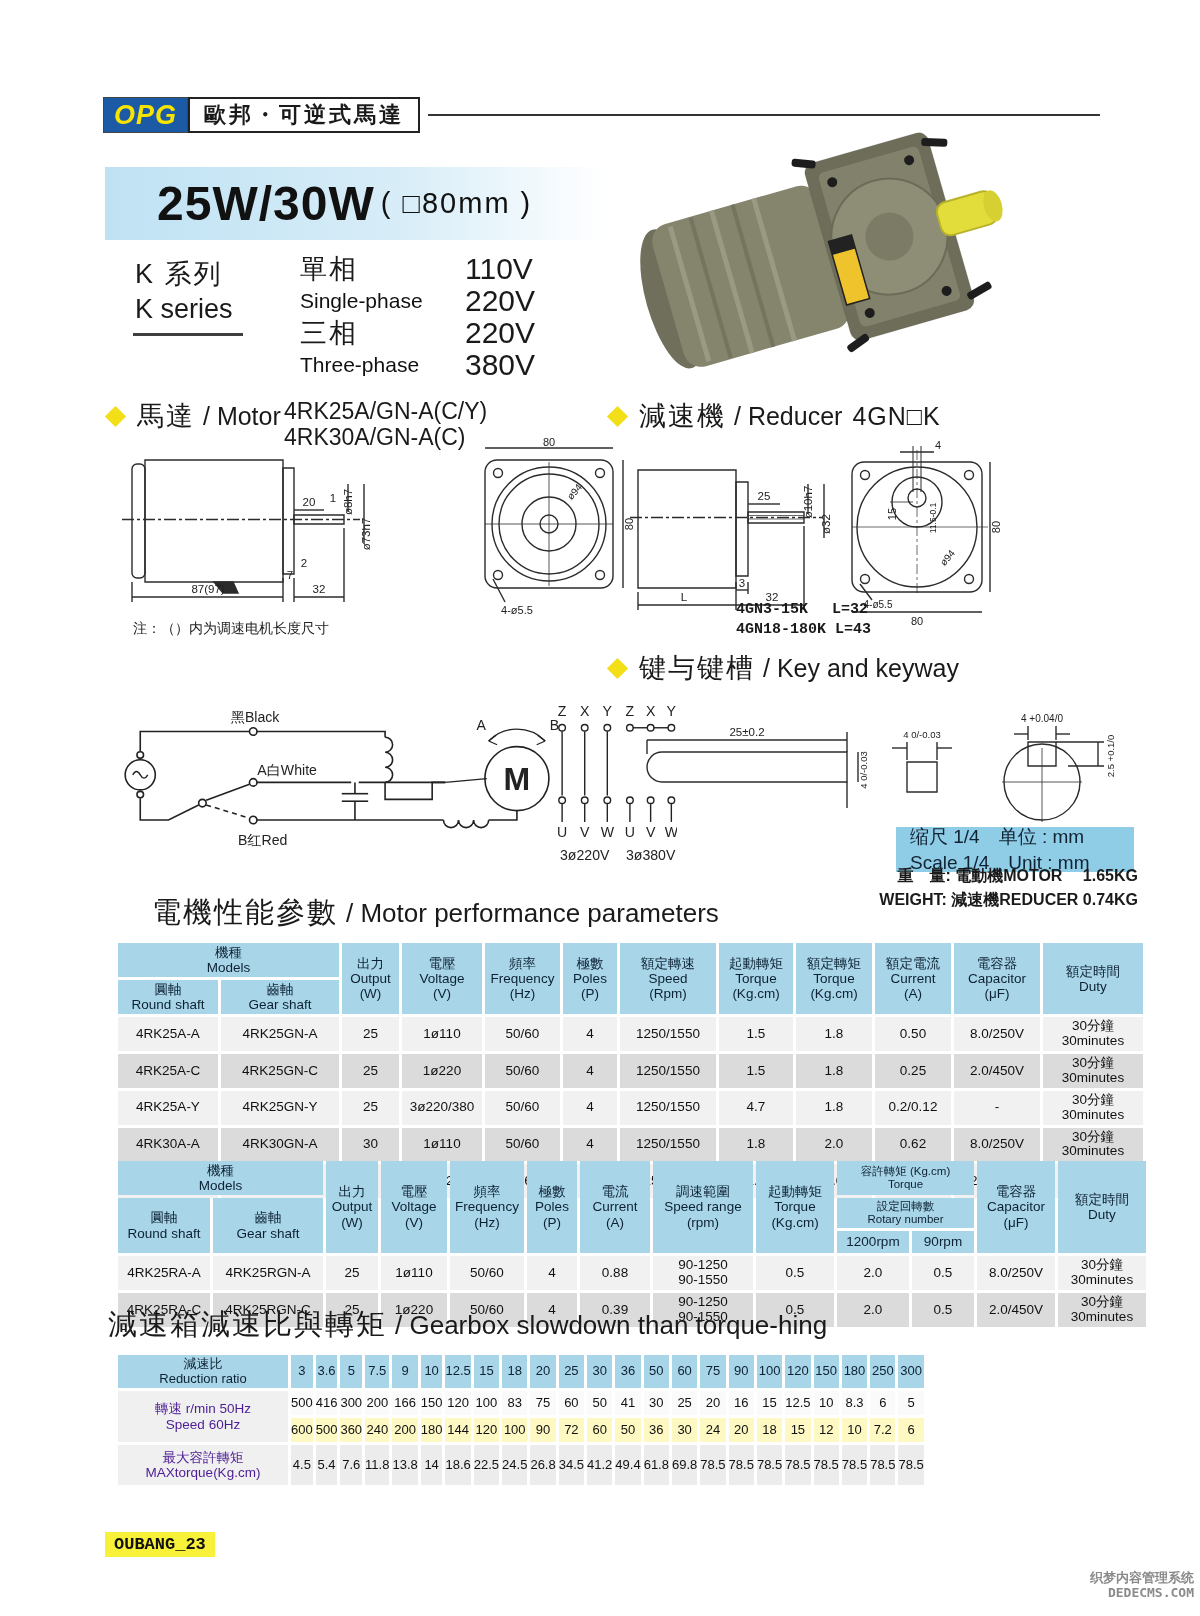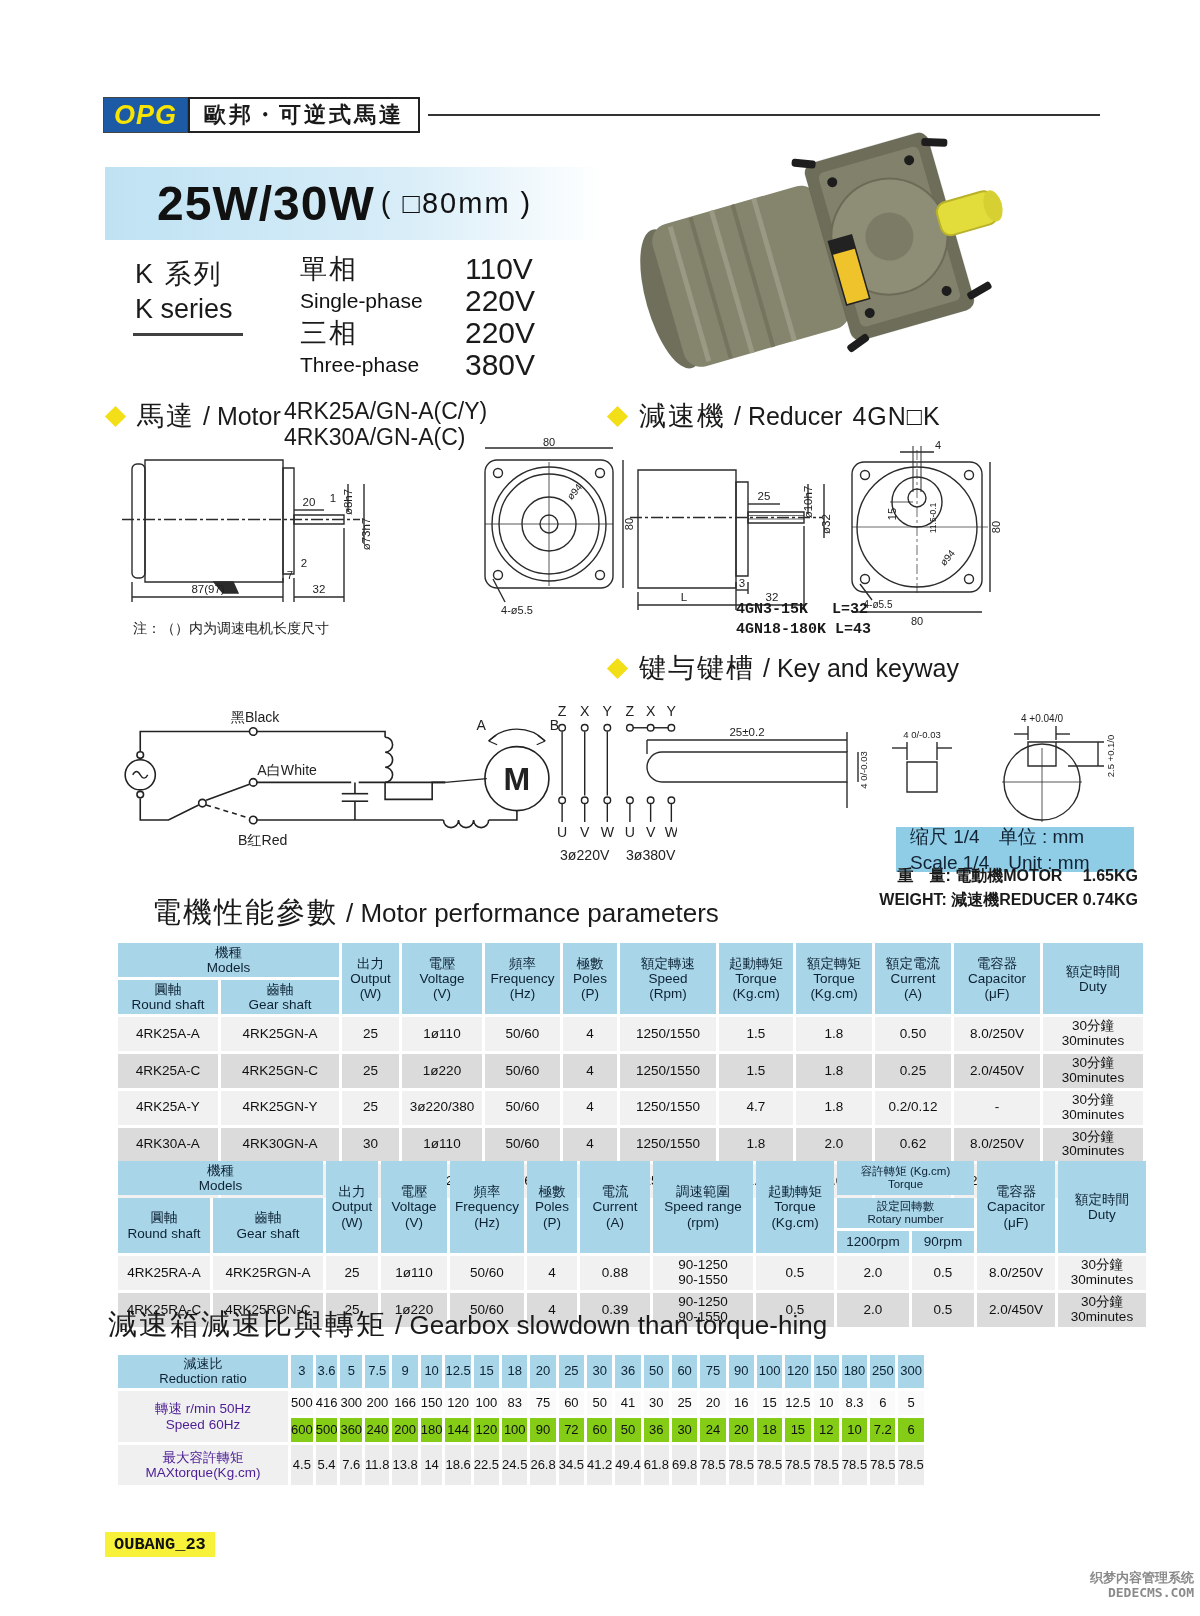--- a/index.html
+++ b/index.html
@@ -61,21 +61,21 @@
   table.tbl th{background:#a9d5e8;font-weight:normal;font-size:13.5px;line-height:1.12;
                white-space:pre-line;padding:2px 0;text-align:center;color:#0c2233;}
   table.tbl td{background:#f1f1f1;text-align:center;font-size:13.5px;line-height:1.1;
                white-space:pre-line;padding:2px 0;color:#111;}
   #perf-table tbody tr:nth-child(even) td{background:#dbdbdb;}
   #speed-table tbody tr:nth-child(even) td{background:#dbdbdb;}
   #perf-table tbody td,#speed-table tbody td{height:24px;}
   #speed-table tbody td{height:30px;}
   #gear-table th.side{background:#f0f0f0;color:#4c1d95;}
   #gear-table tr.r50 td{background:#fafafa;}
-  #gear-table tr.r60 td{background:#84cc16;}
+  #gear-table tr.r60 td{background:#fef9c3;}
   #gear-table tr.rtq td{background:#ececec;height:34px;}
   #gear-table td{font-size:13px;padding:3px 0;}
   #gear-table tr.ratio-row th{font-size:13px;}
   .sec-title .h-cn{font-size:29px;}
   .sec-title .h-en{font-size:26px;}
 
   
   .pagecode{left:105px;top:1532px;background:#f8f13a;font-family:"Liberation Mono",monospace;
             font-weight:bold;font-size:17px;padding:3px 9px;color:#111;}
   .watermark{left:0;right:0;top:1534px;text-align:center;color:#c9c9c9;font-size:27px;

